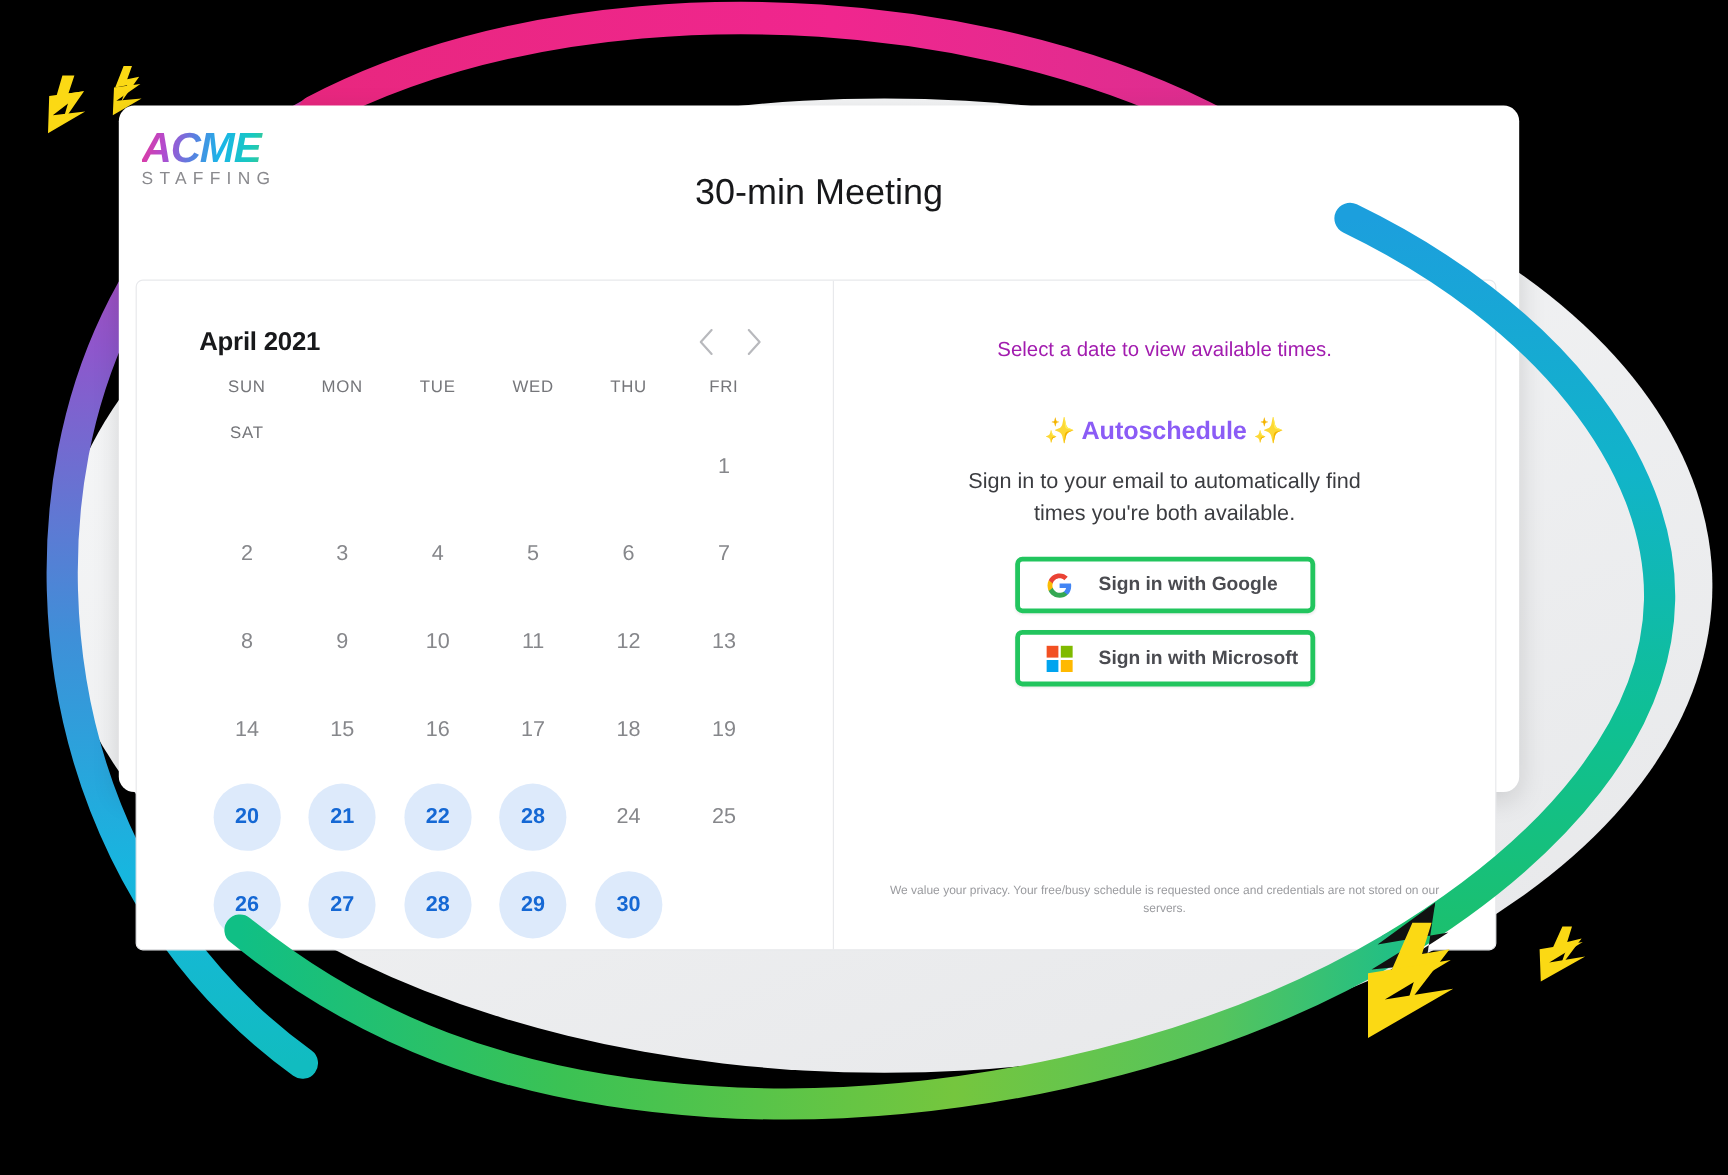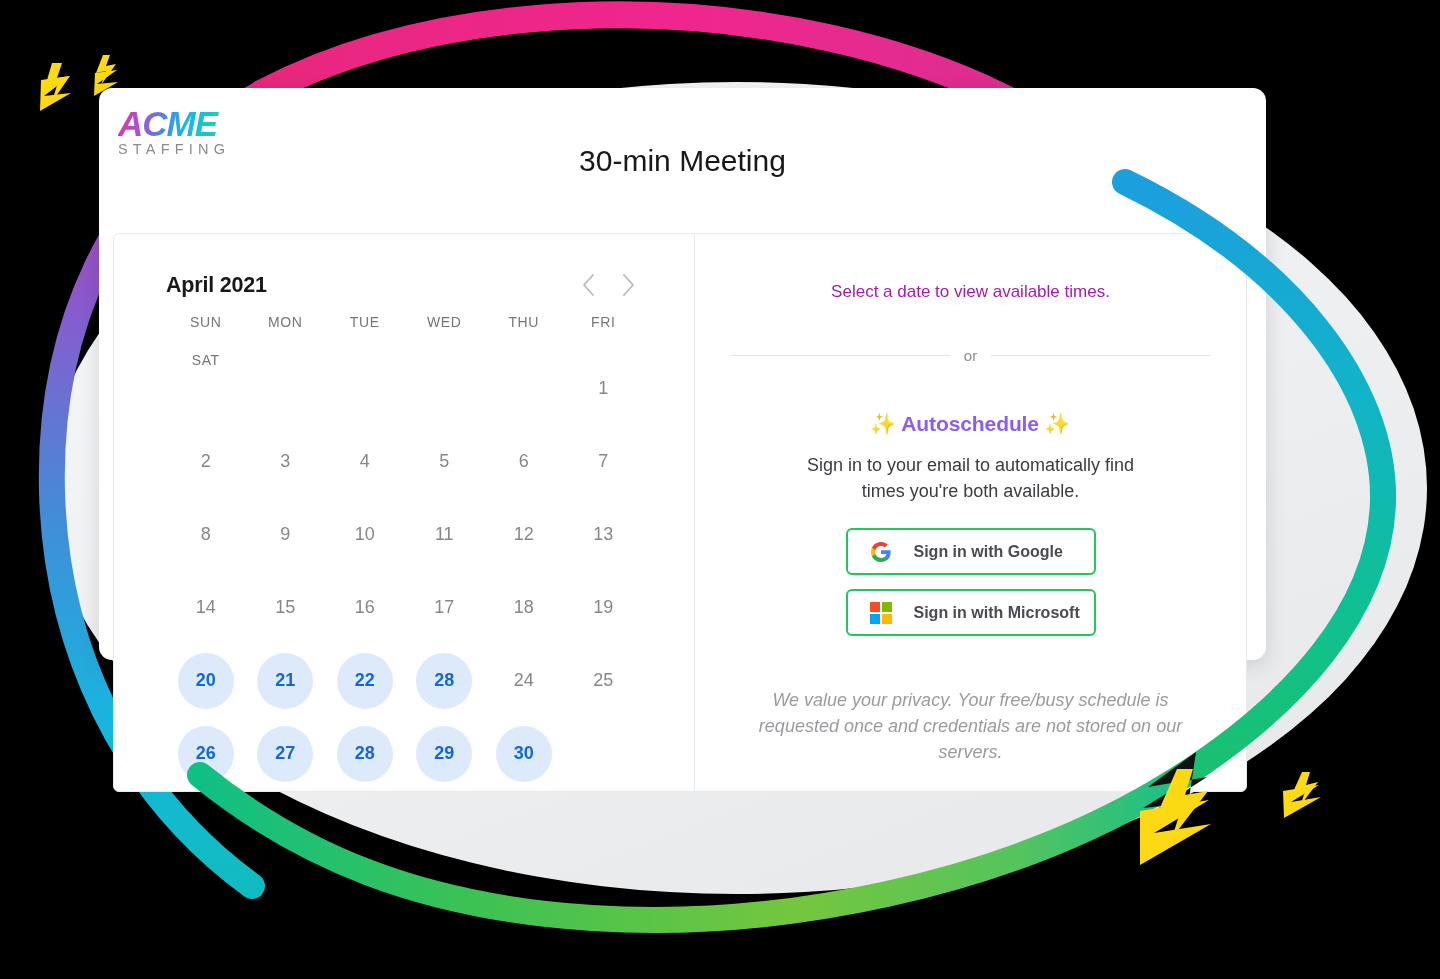--- a/index.html
+++ b/index.html
@@ -160,45 +160,44 @@
     line-height:1.42;
     max-width:330px;
     margin:0 auto 24px;
   }
 
   .signin-btn {
     width:250px;
     height:47px;
     margin:0 auto 14px;
     background:#fff;
-    border:2px solid #22c55e;
+    border:4px solid #22c55e;
     border-radius:6px;
     box-shadow:0 1px 2px rgba(0,0,0,.07);
     display:flex; align-items:center;
     padding-left:22px;
     gap:22px;
     cursor:pointer;
     font-family:"Liberation Sans", sans-serif;
   }
   .signin-btn .lbl {
     font-size:16px;
     font-weight:bold;
     color:#4a4b50;
   }
   .signin-btn .ico { width:22px; height:22px; flex:none; display:block; }
 
   .privacy {
     position:absolute;
     left:0; right:0; bottom:26px;
     padding:0 44px;
     text-align:center;
-    font-size:18px;
+    font-size:10px;
     color:#9a9b9f;
     line-height:1.45;
-    font-style:italic;
   }
 </style>
 </head>
 <body>
 
 <div id="stage">
 
   <div class="decor">
     <svg width="1440" height="979" viewBox="0 0 1440 979">
       <defs>
@@ -390,25 +389,20 @@
               <div class="daynum avail">30</div>
             </div>
           </div>
       </div>
 
       <div class="panel-right">
         <div class="rp-inner">
 
           <div class="select-msg">Select a date to view available times.</div>
 
-          <div class="or-row">
-            <div class="or-line"></div>
-            <div class="or-label">or</div>
-            <div class="or-line"></div>
-          </div>
 
           <div class="auto-title">✨ Autoschedule ✨</div>
           <div class="auto-desc">Sign in to your email to automatically find times you're both available.</div>
 
           <button class="signin-btn">
             <span class="ico">
               <svg width="22" height="22" viewBox="0 0 48 48">
                 <path fill="#4285F4" d="M45.1 24.5c0-1.6-.1-3.1-.4-4.5H24v8.5h11.8c-.5 2.8-2.1 5.1-4.4 6.7v5.6h7.1c4.2-3.8 6.6-9.5 6.6-16.3z"></path>
                 <path fill="#34A853" d="M24 46c6 0 11-2 14.6-5.4l-7.1-5.6c-2 1.3-4.5 2.1-7.5 2.1-5.8 0-10.7-3.9-12.4-9.1H4.3v5.8C7.9 41.1 15.4 46 24 46z"></path>
                 <path fill="#FBBC05" d="M11.6 28c-.5-1.3-.7-2.7-.7-4s.3-2.7.7-4v-5.8H4.3C2.8 17.1 2 20.4 2 24s.8 6.9 2.3 9.8L11.6 28z"></path>

